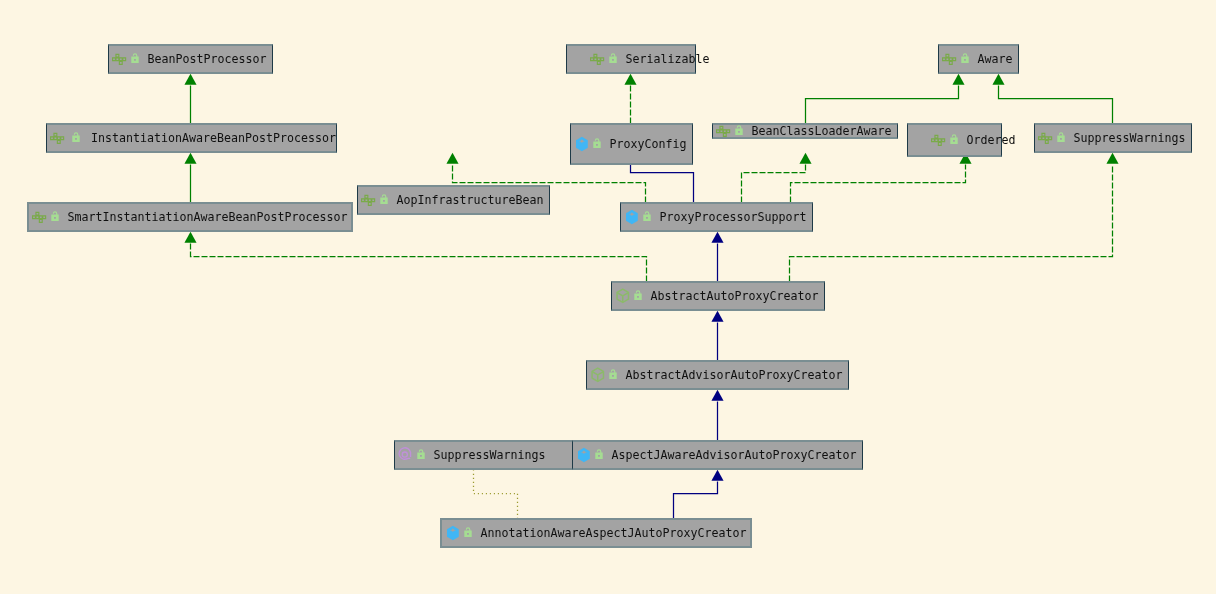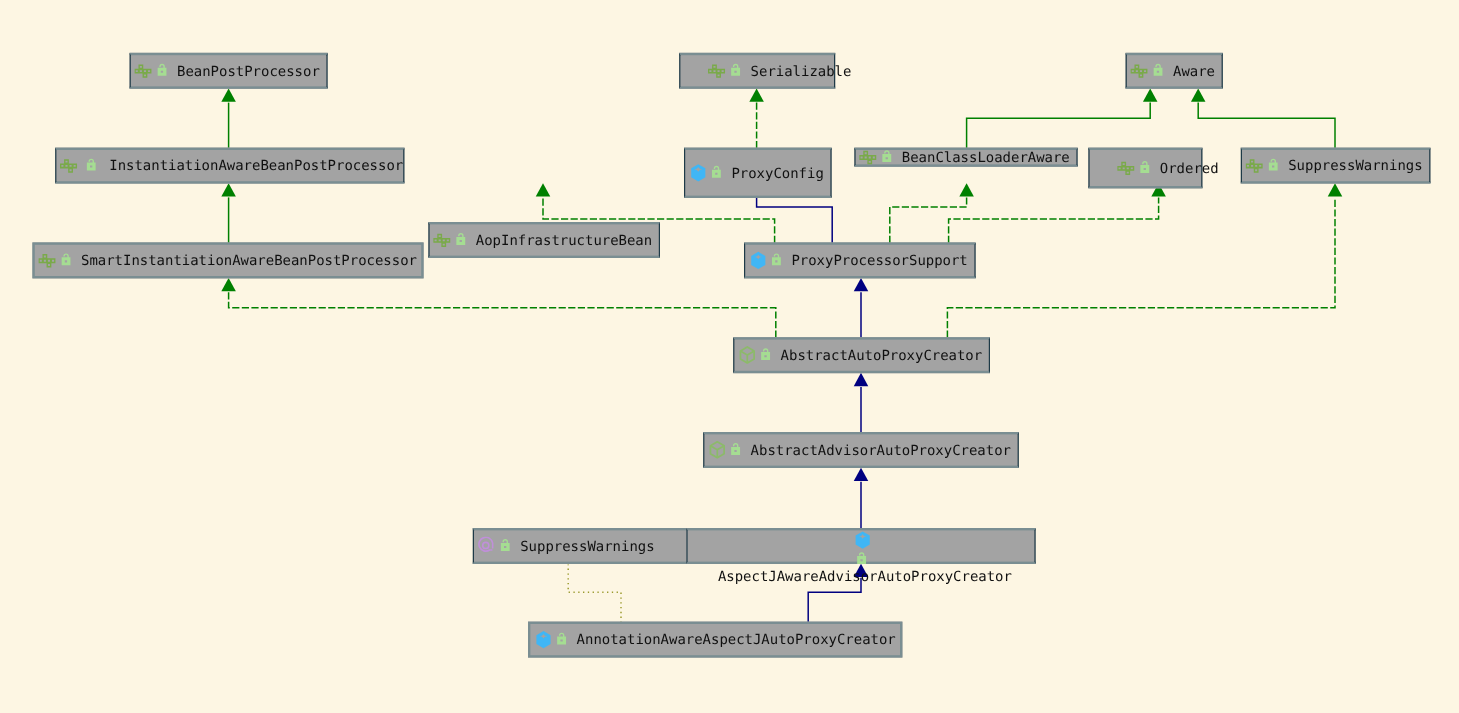--- a/index.html
+++ b/index.html
@@ -192,21 +192,21 @@
         <svg width="16" height="16" viewBox="0 0 16 16" class="ico ico-kind">
           <path d="M12.55 10.0 L12.55 5.6 A5.75 5.75 0 1 0 10.0 11.35 L12.3 11.35" fill="none" stroke="#c08fd9" stroke-width="1.35" stroke-linecap="butt"></path>
           <circle cx="6.8" cy="7.5" r="2.55" fill="none" stroke="#c08fd9" stroke-width="1.35"></circle>
         </svg>
         <svg width="10" height="16" viewBox="0 0 10 16" class="ico ico-mod">
           <path d="M2.35 4.85 V4.5 A1.7 1.7 0 0 1 5.75 4.5 V5.9" fill="none" stroke="#a5dd92" stroke-width="1.15" stroke-linecap="butt"></path>
           <path d="M0.3 5.4 h7.4 v6.7 h-7.4 z M3.0 7.95 h1.9 v1.7 h-1.9 z" fill="#a5dd92" fill-rule="evenodd"></path>
         </svg>
         <span class="lbl">SuppressWarnings</span>
       </div>
-      <div class="node" style="left: 572px; top: 440px; width: 291px; height: 30px; border-left-color: rgb(30, 58, 71); border-right-color: rgb(30, 58, 71); flex-direction: column;">
+      <div class="node" style="left: 572px; top: 440px; width: 291px; height: 30px; border-left-color: rgb(30, 58, 71); border-right-color: rgb(30, 58, 71);">
         <svg width="16" height="16" viewBox="0 0 16 16" class="ico ico-kind">
           <path d="M7.9 0.85 L13.8 4.3 L13.8 11.75 L7.9 15.2 L2.0 11.75 L2.0 4.3 Z M7.9 3.25 C8.6 4.65 9.6 5.0 11.1 5.15 C9.6 5.3 8.6 5.65 7.9 7.05 C7.2 5.65 6.2 5.3 4.7 5.15 C6.2 5.0 7.2 4.65 7.9 3.25 Z" fill="#40b6f5" fill-rule="evenodd"></path>
         </svg>
         <svg width="10" height="16" viewBox="0 0 10 16" class="ico ico-mod">
           <path d="M2.35 4.85 V4.5 A1.7 1.7 0 0 1 5.75 4.5 V5.9" fill="none" stroke="#a5dd92" stroke-width="1.15" stroke-linecap="butt"></path>
           <path d="M0.3 5.4 h7.4 v6.7 h-7.4 z M3.0 7.95 h1.9 v1.7 h-1.9 z" fill="#a5dd92" fill-rule="evenodd"></path>
         </svg>
         <span class="lbl">AspectJAwareAdvisorAutoProxyCreator</span>
       </div>
       <div class="node" style="left: 440px; top: 518px; width: 312px; height: 30px; border-left-color: rgb(122, 142, 146); border-right-color: rgb(122, 142, 146); border-left-width: 2px; border-right-width: 2px;">

